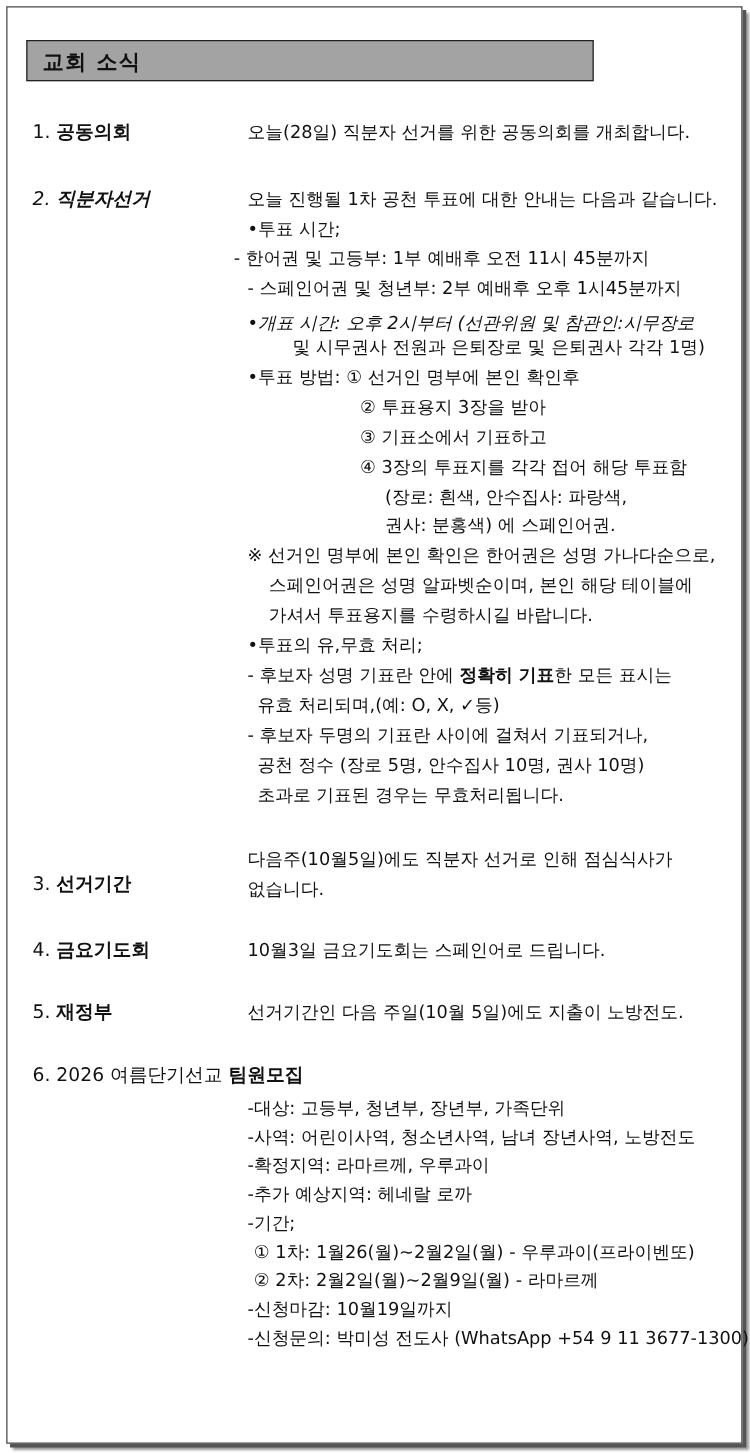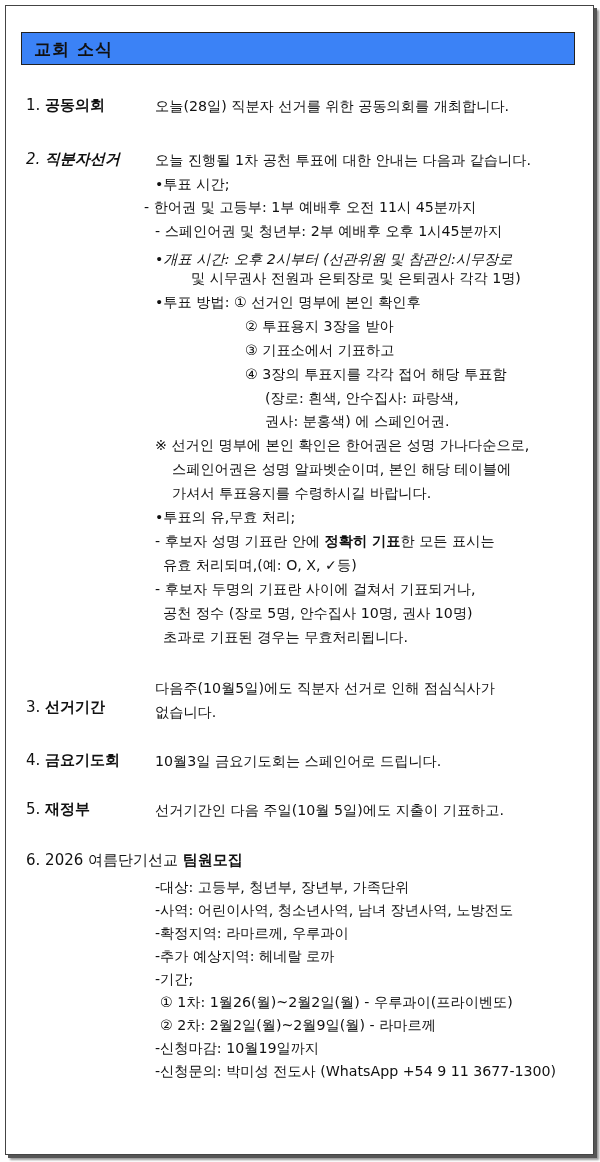--- a/index.html
+++ b/index.html
@@ -1,24 +1,24 @@
 <!DOCTYPE html>
 <html><head>
 <meta charset="utf-8">
 <style>
   html, body { margin:0; padding:0; background:#ffffff; }
   body { width:600px; height:1162px; position:relative; overflow:hidden;
          font-family:"DejaVu Sans", "Liberation Sans", sans-serif; color:#111; }
   .page { position:absolute; left:5px; top:5px; width:587px; height:1148px;
           border:1px solid #444; background:#fff;
           box-shadow: 3px 3px 0 #555, 5px 5px 2px #999; }
-  .title-box { position:absolute; left:21px; top:32px; width:554px; height:33px;
-               border:1.5px solid #222; background:#3b82f6; box-sizing:border-box; }
+  .title-box { position:absolute; left:21px; top:32px; width:454px; height:33px;
+               border:1.5px solid #222; background:#a3a3a3; box-sizing:border-box; }
   .title-box span { position:absolute; left:12px; top:5px; font-size:17px; font-weight:bold; letter-spacing:1px; }
-  .line { position:absolute; font-size:14.2px; white-space:nowrap; line-height:18px; }
+  .line { position:absolute; font-size:14.2px; white-space:nowrap; line-height:18px;margin-left:43px; }
   .sec-label { position:absolute; font-size:15px; white-space:nowrap; }
   .sec-label b { font-weight:bold; }
   .bold { font-weight:bold; }
 </style>
 </head>
 <body>
 
 <div class="page"></div>
 
 <div class="title-box">
@@ -69,21 +69,21 @@
 <div class="sec-label" style="left:26px;top:751px;">
   <span>4.</span>
   <b>금요기도회</b>
 </div>
 <div class="line" style="left:155px;top:752px;">10월3일 금요기도회는 스페인어로 드립니다.</div>
 
 <div class="sec-label" style="left:26px;top:800px;">
   <span>5.</span>
   <b>재정부</b>
 </div>
-<div class="line" style="left:155px;top:801px;">선거기간인 다음 주일(10월 5일)에도 지출이 기표하고.</div>
+<div class="line" style="left:155px;top:801px;">선거기간인 다음 주일(10월 5일)에도 지출이 노방전도.</div>
 
 <div class="sec-label" style="left:26px;top:851px;">
   <span>6.</span>
   <span>2026</span>
   <span>여름단기선교</span>
   <b>팀원모집</b>
 </div>
 <div class="line" style="left:155px;top:878px;">-대상: 고등부, 청년부, 장년부, 가족단위</div>
 <div class="line" style="left:155px;top:901px;">-사역: 어린이사역, 청소년사역, 남녀 장년사역, 노방전도</div>
 <div class="line" style="left:155px;top:924px;">-확정지역: 라마르께, 우루과이</div>

